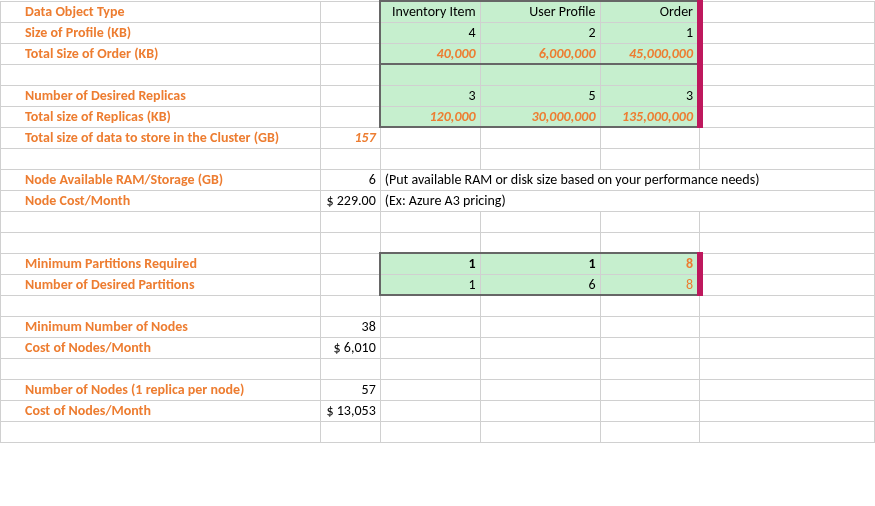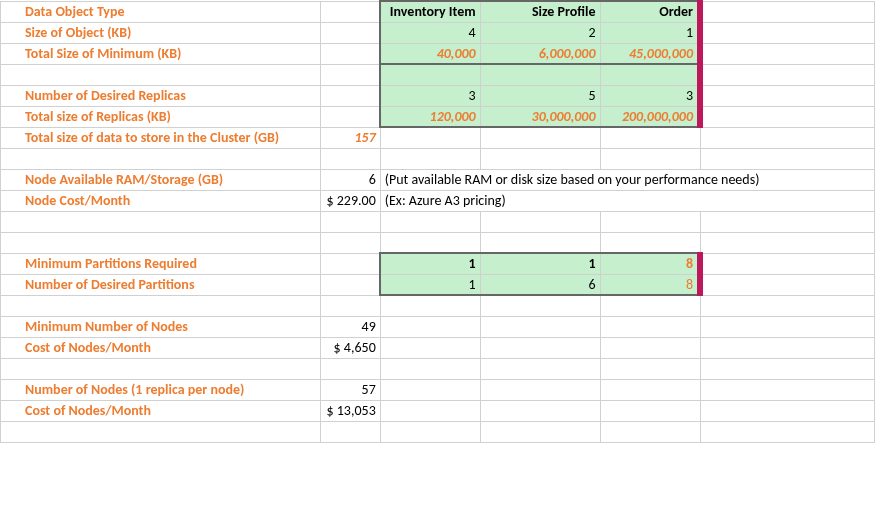--- a/index.html
+++ b/index.html
@@ -24,21 +24,21 @@
     vertical-align: middle;
   }
   .colA { width: 320px; }
   .colB { width: 60px; }
   .colC { width: 100px; }
   .colD { width: 120px; }
   .colE { width: 100px; }
   .colF { width: 175px; }
 
   .label   { color: #ED7D31; font-weight: bold; text-align: left; padding-left: 24px; }
-  .header  { color: #000; font-weight: bold; text-align: right; background: #C6EFCE; }
+  .header  { color: #000; font-weight: normal; text-align: right; background: #C6EFCE; }
   .num     { text-align: right; }
   .green   { background: #C6EFCE; }
   .bold    { font-weight: bold; }
   .italic  { font-style: italic; margin-top: 8px; }
   .orange  { color: #ED7D31; }
   .thick-bottom { border-bottom: 2px solid #666; }
   .thick-top    { border-top: 2px solid #666; }
   .thick-left   { border-left: 2px solid #666; }
   .thick-right  { border-right: 6px solid #be185d; }
   .note { text-align: left; color:#000; }
@@ -54,37 +54,37 @@
       <col class="colD">
       <col class="colE">
       <col class="colF">
 </colgroup>
 
 <tbody>
       <tr>
   <td class="label">Data Object Type</td>
   <td></td>
   <td class="header thick-top thick-left">Inventory Item</td>
-  <td class="header thick-top">Size Profile</td>
+  <td class="header thick-top">User Profile</td>
   <td class="header thick-top thick-right">Order</td>
   <td></td>
 </tr>
 
 <tr>
-  <td class="label">Size of Object (KB)</td>
+  <td class="label">Size of Profile (KB)</td>
   <td></td>
   <td class="num green thick-left">4</td>
   <td class="num green">2</td>
   <td class="num green thick-right">1</td>
   <td></td>
 </tr>
 
 
 <tr>
-  <td class="label">Total Size of Minimum (KB)</td>
+  <td class="label">Total Size of Order (KB)</td>
   <td></td>
   <td class="num green bold italic orange thick-left thick-bottom">40,000</td>
   <td class="num green bold italic orange thick-bottom">6,000,000</td>
   <td class="num green bold italic orange thick-right thick-bottom">45,000,000</td>
   <td></td>
 </tr>
 
 <tr>
   <td></td>
         <td></td>
@@ -101,21 +101,21 @@
   <td class="num green">5</td>
   <td class="num green thick-right">3</td>
   <td></td>
 </tr>
 
 <tr>
   <td class="label">Total size of Replicas (KB)</td>
   <td></td>
   <td class="num green bold italic orange thick-left thick-bottom">120,000</td>
   <td class="num green bold italic orange thick-bottom">30,000,000</td>
-  <td class="num green bold italic orange thick-right thick-bottom">200,000,000</td>
+  <td class="num green bold italic orange thick-right thick-bottom">135,000,000</td>
   <td></td>
 </tr>
 
 <tr>
   <td class="label">Total size of data to store in the Cluster (GB)</td>
   <td class="num bold italic orange">157</td>
   <td></td>
         <td></td>
         <td></td>
         <td></td>
@@ -181,30 +181,30 @@
         <td></td>
         <td></td>
         <td></td>
         <td></td>
         <td></td>
         <td></td>
       </tr>
 
 <tr>
   <td class="label">Minimum Number of Nodes</td>
-  <td class="num">49</td>
+  <td class="num">38</td>
   <td></td>
         <td></td>
         <td></td>
         <td></td>
 </tr>
 
 <tr>
   <td class="label">Cost of Nodes/Month</td>
-  <td class="num">$  4,650</td>
+  <td class="num">$  6,010</td>
   <td></td>
         <td></td>
         <td></td>
         <td></td>
 </tr>
 
 <tr>
         <td></td>
         <td></td>
         <td></td>

